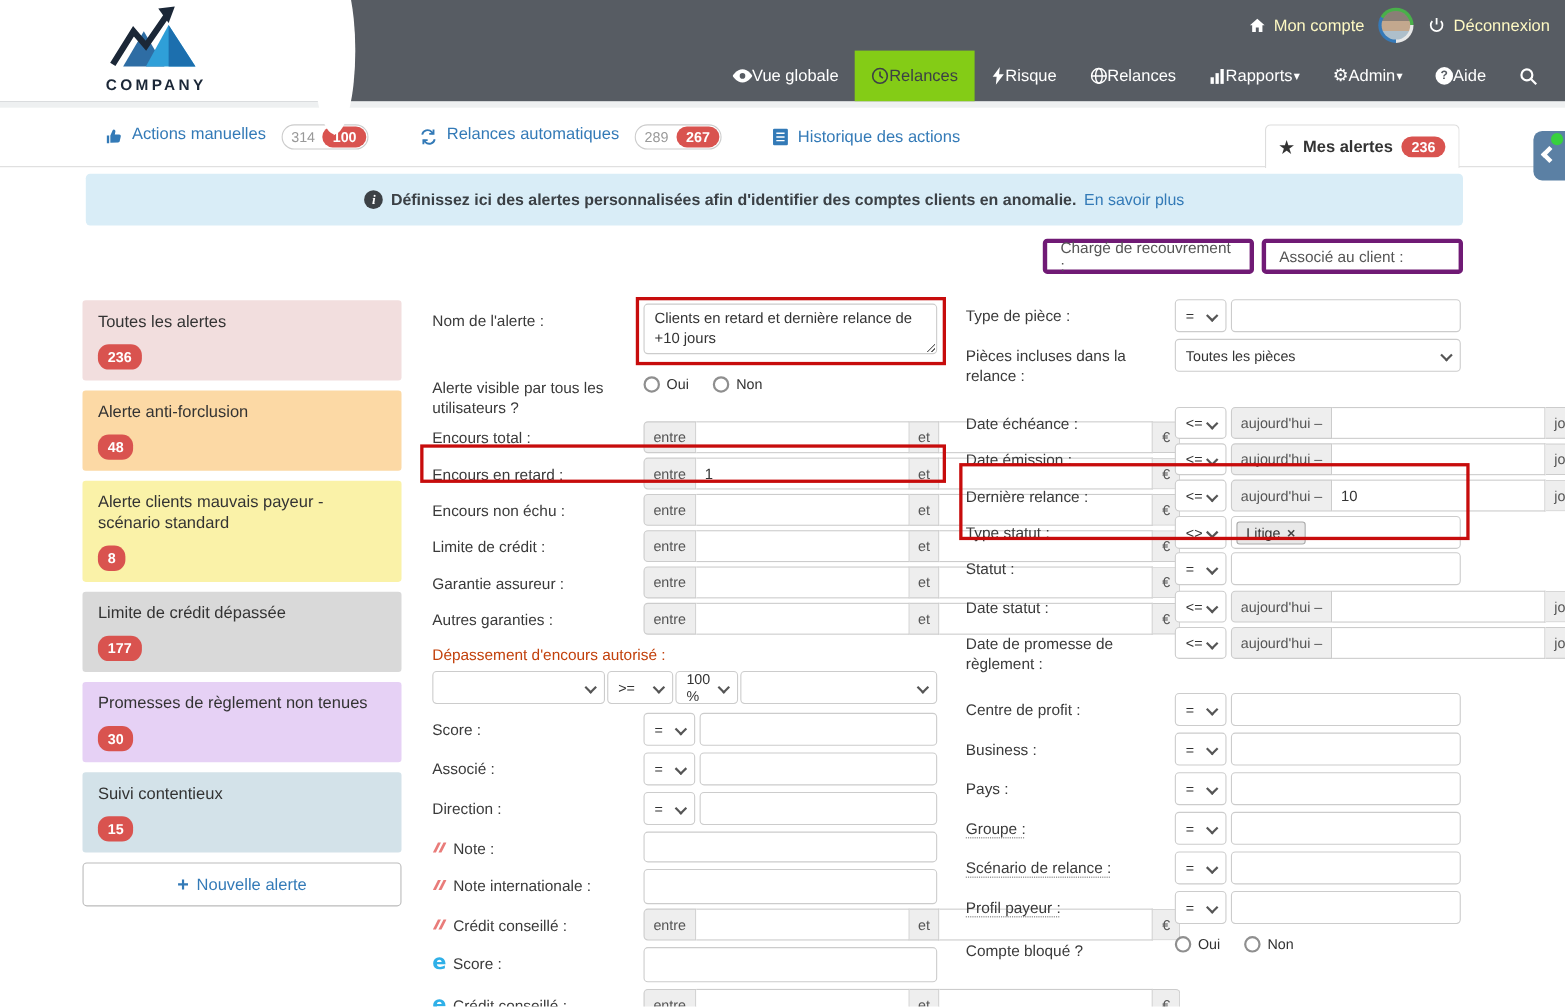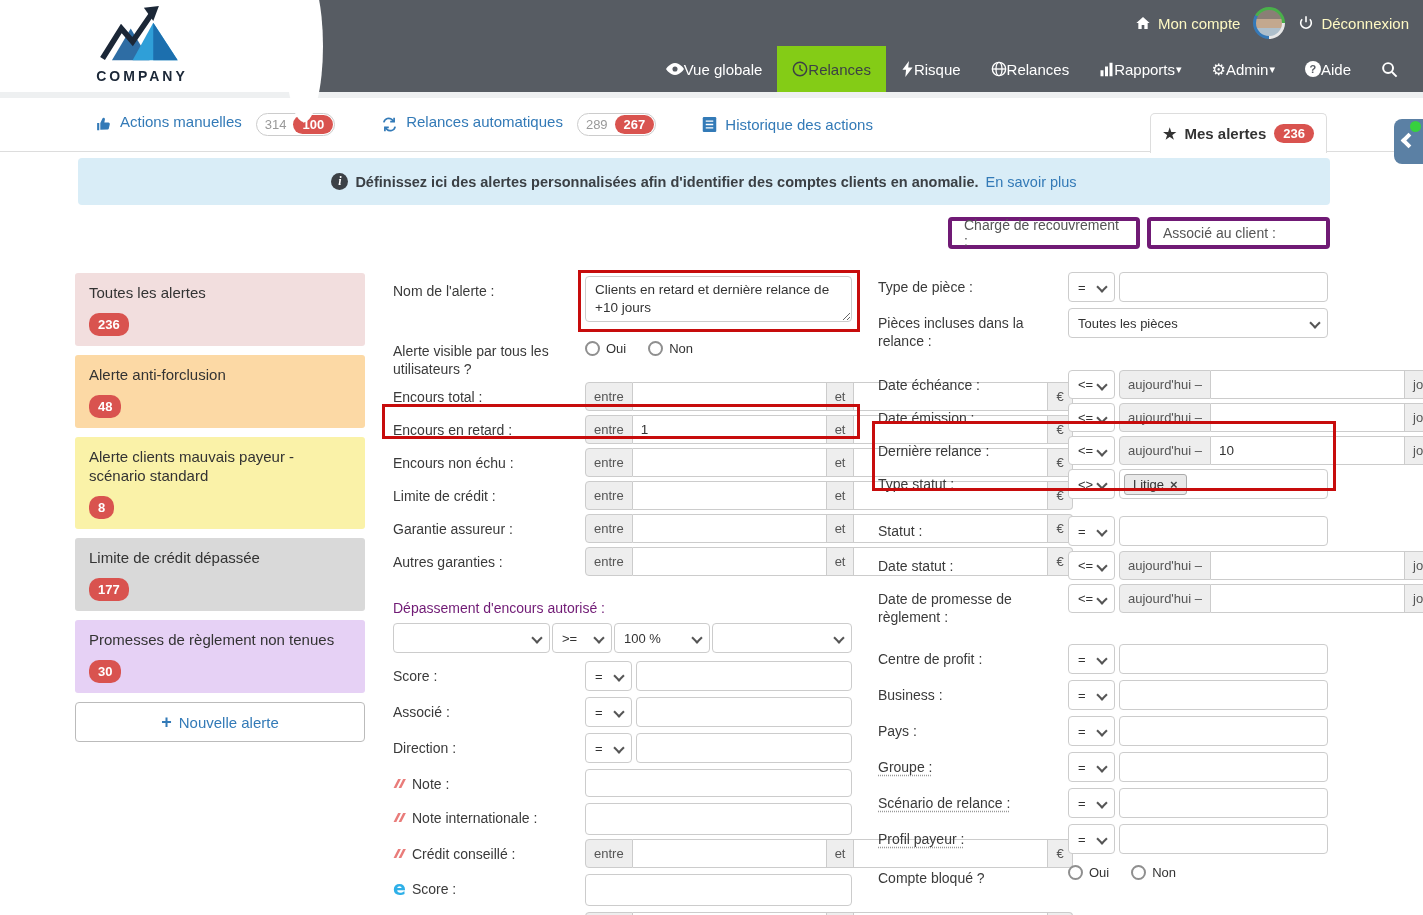--- a/index.html
+++ b/index.html
@@ -68,21 +68,21 @@
   input.txt { min-width:0; flex:1; padding:0 8px; font-size:13.5px; color:#333; font-family:inherit; outline:none; }
   input.solo { border:1px solid #ccc; border-radius:4px; height:30px; width:100%; }
   .sel { position:relative; background:#fff; border:1px solid #ccc; border-radius:4px; height:30px; display:flex; align-items:center; padding:0 20px 0 9px; font-size:13px; color:#333; cursor:pointer; }
   .sel::after { content:""; position:absolute; right:8px; top:10px; width:6px; height:6px; border-right:2px solid #555; border-bottom:2px solid #555; transform:rotate(45deg); }
   .sel-op { width:47px; flex:none; margin-right:4px; }
   .sel-full { flex:1; }
   textarea.name-ta { width:267px; height:46px; border:1px solid #ccc; border-radius:4px; padding:4px 9px; font-size:13.5px; line-height:18px; font-family:inherit; color:#333; resize:both; outline:none; }
   .radio-row { display:flex; align-items:center; gap:6px; padding-top:5px; }
   .radio { width:15px; height:15px; border:2px solid #8f8f8f; border-radius:50%; background:#fff; flex:none; cursor:pointer; }
   .radio-lab { font-size:13px; color:#333; margin-right:16px; cursor:pointer; }
-  .dep-label { font-size:14px; color:#701a75; margin:24px 0 7px; }
+  .dep-label { font-size:14px; color:#c2410c; margin:10px 0 7px; }
   .dep-row { display:flex; gap:2px; margin-bottom:8px; }
   .tagfield { flex:1; border:1px solid #ccc; border-radius:4px; height:30px; background:#fff; display:flex; align-items:center; padding:0 4px; }
   .tag { background:#e9e9e9; border:1px solid #aaa; border-radius:3px; font-size:13px; color:#333; padding:2px 8px; display:flex; align-items:center; gap:6px; }
   .tag .x { font-weight:bold; color:#444; cursor:pointer; }
   .stripe-icon, .e-icon { flex:none; margin-top:3px; }
   .e-icon { color:#2fb0e8; font-weight:bold; font-size:19px; line-height:14px; margin-top:1px; font-family:"DejaVu Sans",sans-serif; }
 
   
   .hl { position:absolute; border:3px solid #c70c0c; pointer-events:none; z-index:5; }
   .hl-name   { left:578px; top:270px; width:282px; height:62px; }
@@ -282,20 +282,24 @@
       <span class="badge-red">8</span>
     </div>
     <div class="side-item" style="background-color: rgb(217, 217, 217);">
       <span>Limite de crédit dépassée</span>
       <span class="badge-red">177</span>
     </div>
     <div class="side-item" style="background-color: rgb(230, 209, 245);">
       <span>Promesses de règlement non tenues</span>
       <span class="badge-red">30</span>
     </div>
+    <div class="side-item" style="background-color: rgb(211, 226, 233);">
+      <span>Suivi contentieux</span>
+      <span class="badge-red">15</span>
+    </div>
     <div class="new-alert">
       <span class="plus">+</span>
       <span>Nouvelle alerte</span>
     </div>
   </aside>
 
   <section class="col-left">
 
     <div class="frow" style="margin-bottom:10px;">
       <span class="lbl">Nom de l'alerte :</span>
@@ -393,21 +397,21 @@
     </div>
 
     <div class="dep-label">Dépassement d'encours autorisé :</div>
     <div class="dep-row">
       <div class="sel" style="width:157px;">
           <span></span>
         </div>
       <div class="sel" style="width:60px;">
           <span>&gt;=</span>
         </div>
-      <div class="sel" style="width:96px;">
+      <div class="sel" style="width:57px;">
           <span>100 %</span>
         </div>
       <div class="sel" style="flex:1;">
           <span></span>
         </div>
     </div>
 
     <div class="frow" style="margin-bottom:6px;">
       <span class="lbl">Score :</span>
       <div class="ctrl">
@@ -572,21 +576,21 @@
             <span>&lt;=</span>
           </div>
         <div class="ig">
           <span class="addon">aujourd'hui –</span>
           <input class="txt" value="10" style="">
           <span class="addon">jours</span>
         </div>
       </div>
     </div>
 
-    <div class="frow" style="margin-bottom:17px;">
+    <div class="frow" style="margin-bottom:3px;">
       <span class="lbl">Type statut :</span>
       <div class="ctrl">
         <div class="sel sel-op">
             <span>&lt;&gt;</span>
           </div>
         <div class="tagfield">
           <span class="tag">
             <span>Litige</span>
             <span class="x">×</span>
           </span>

